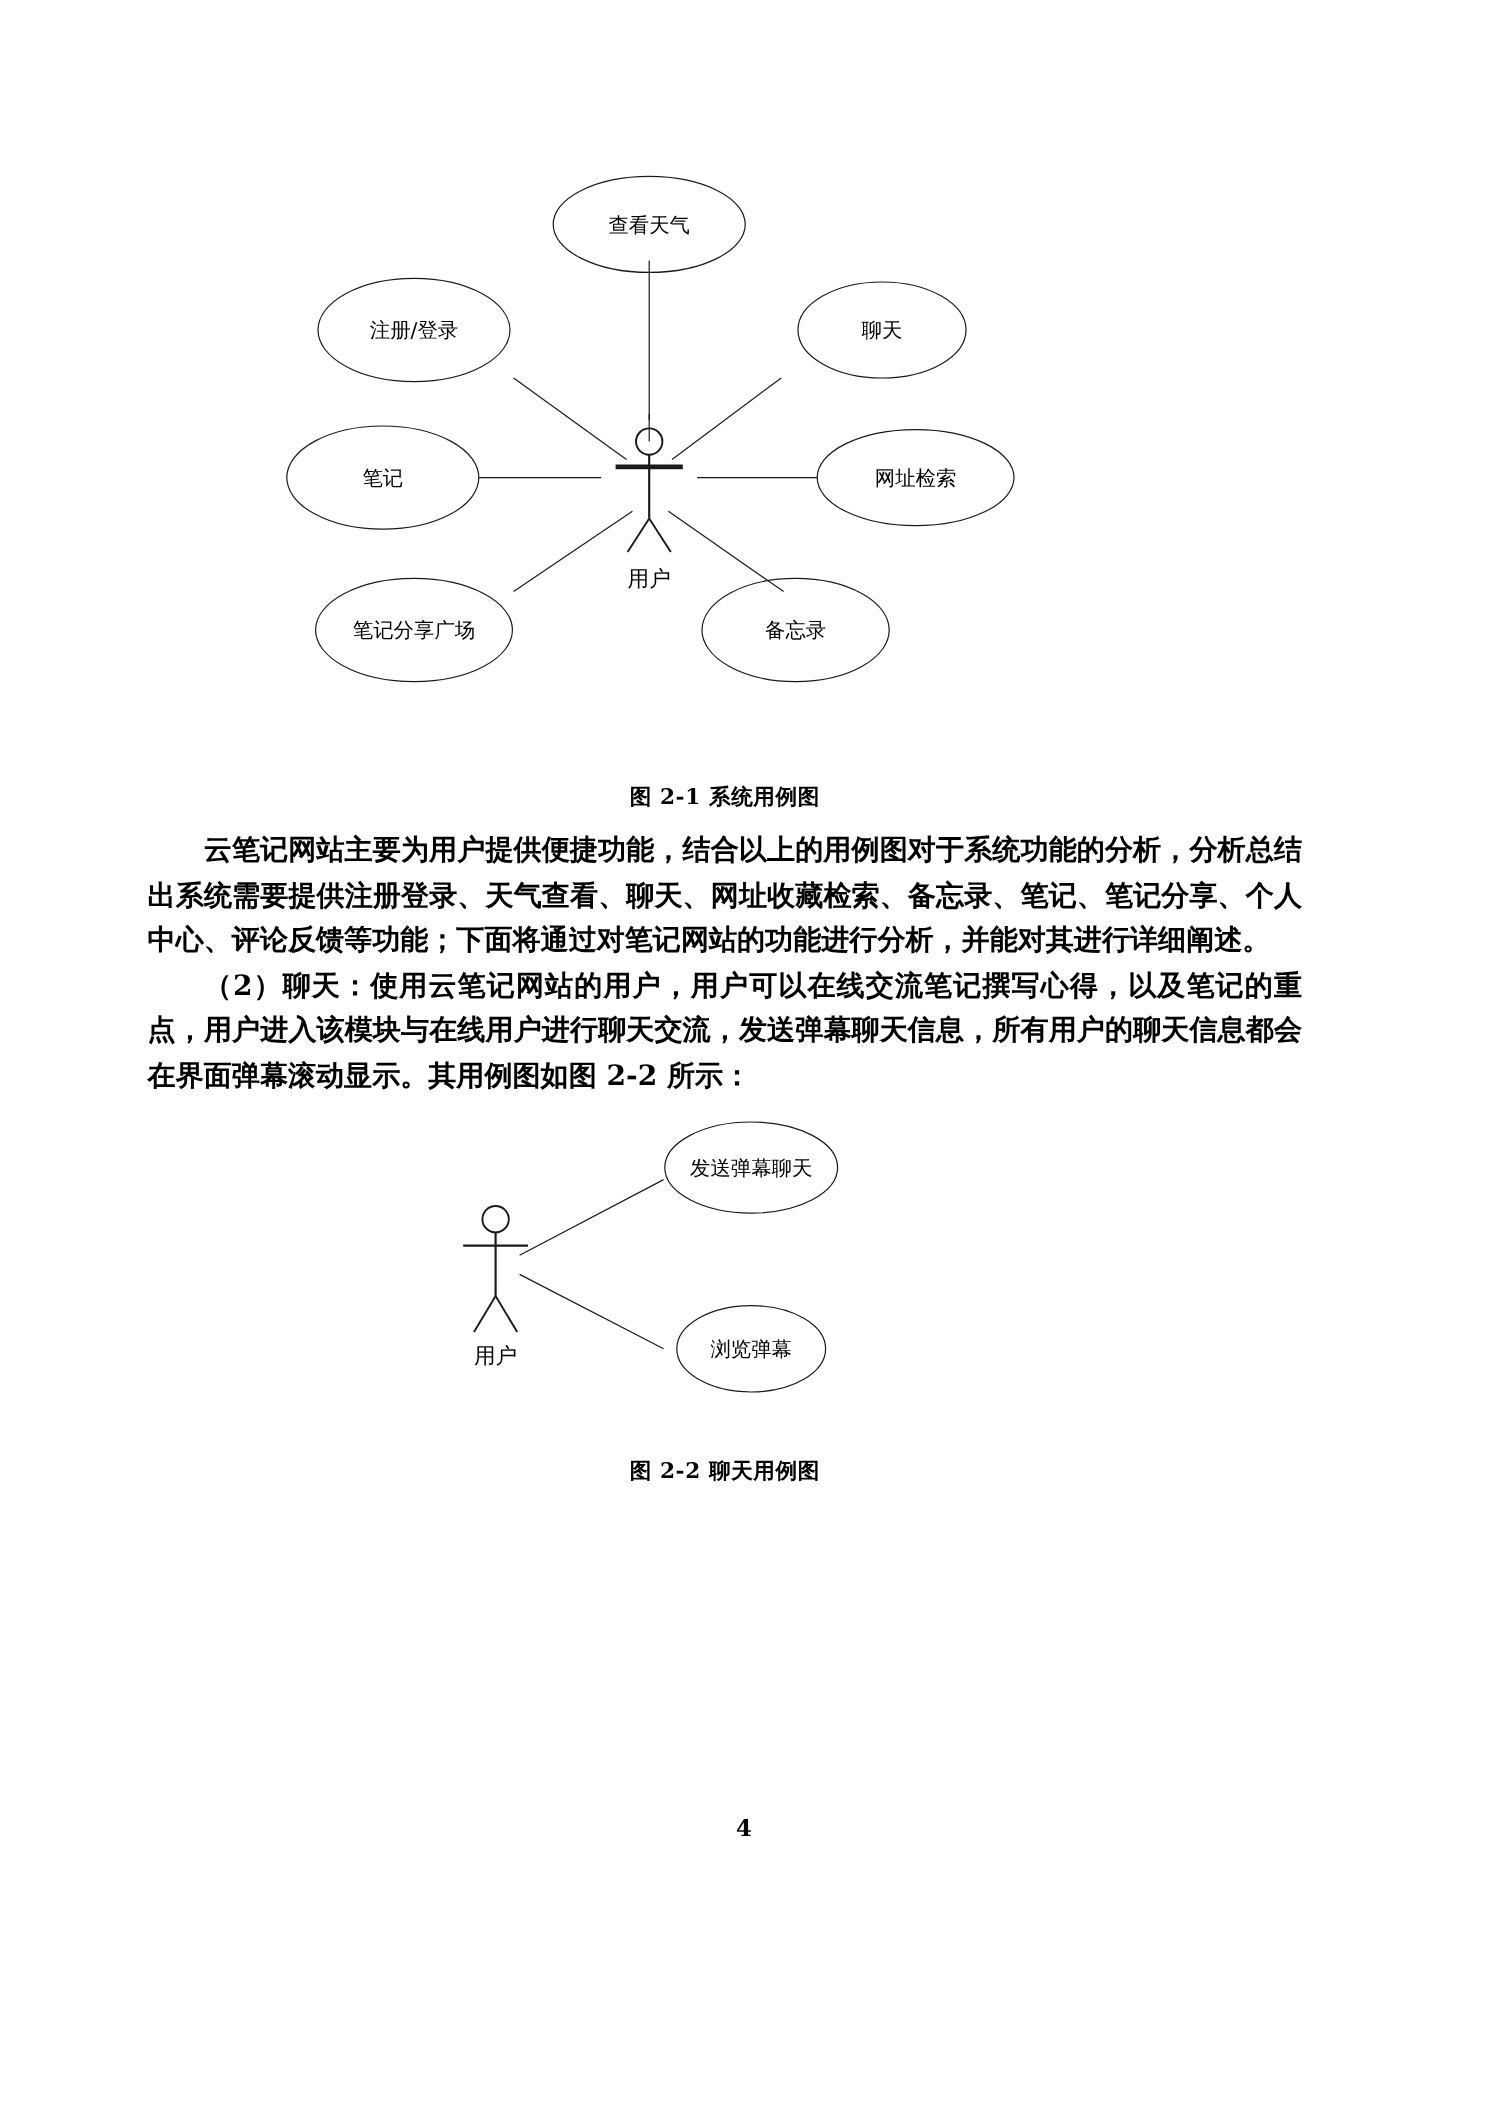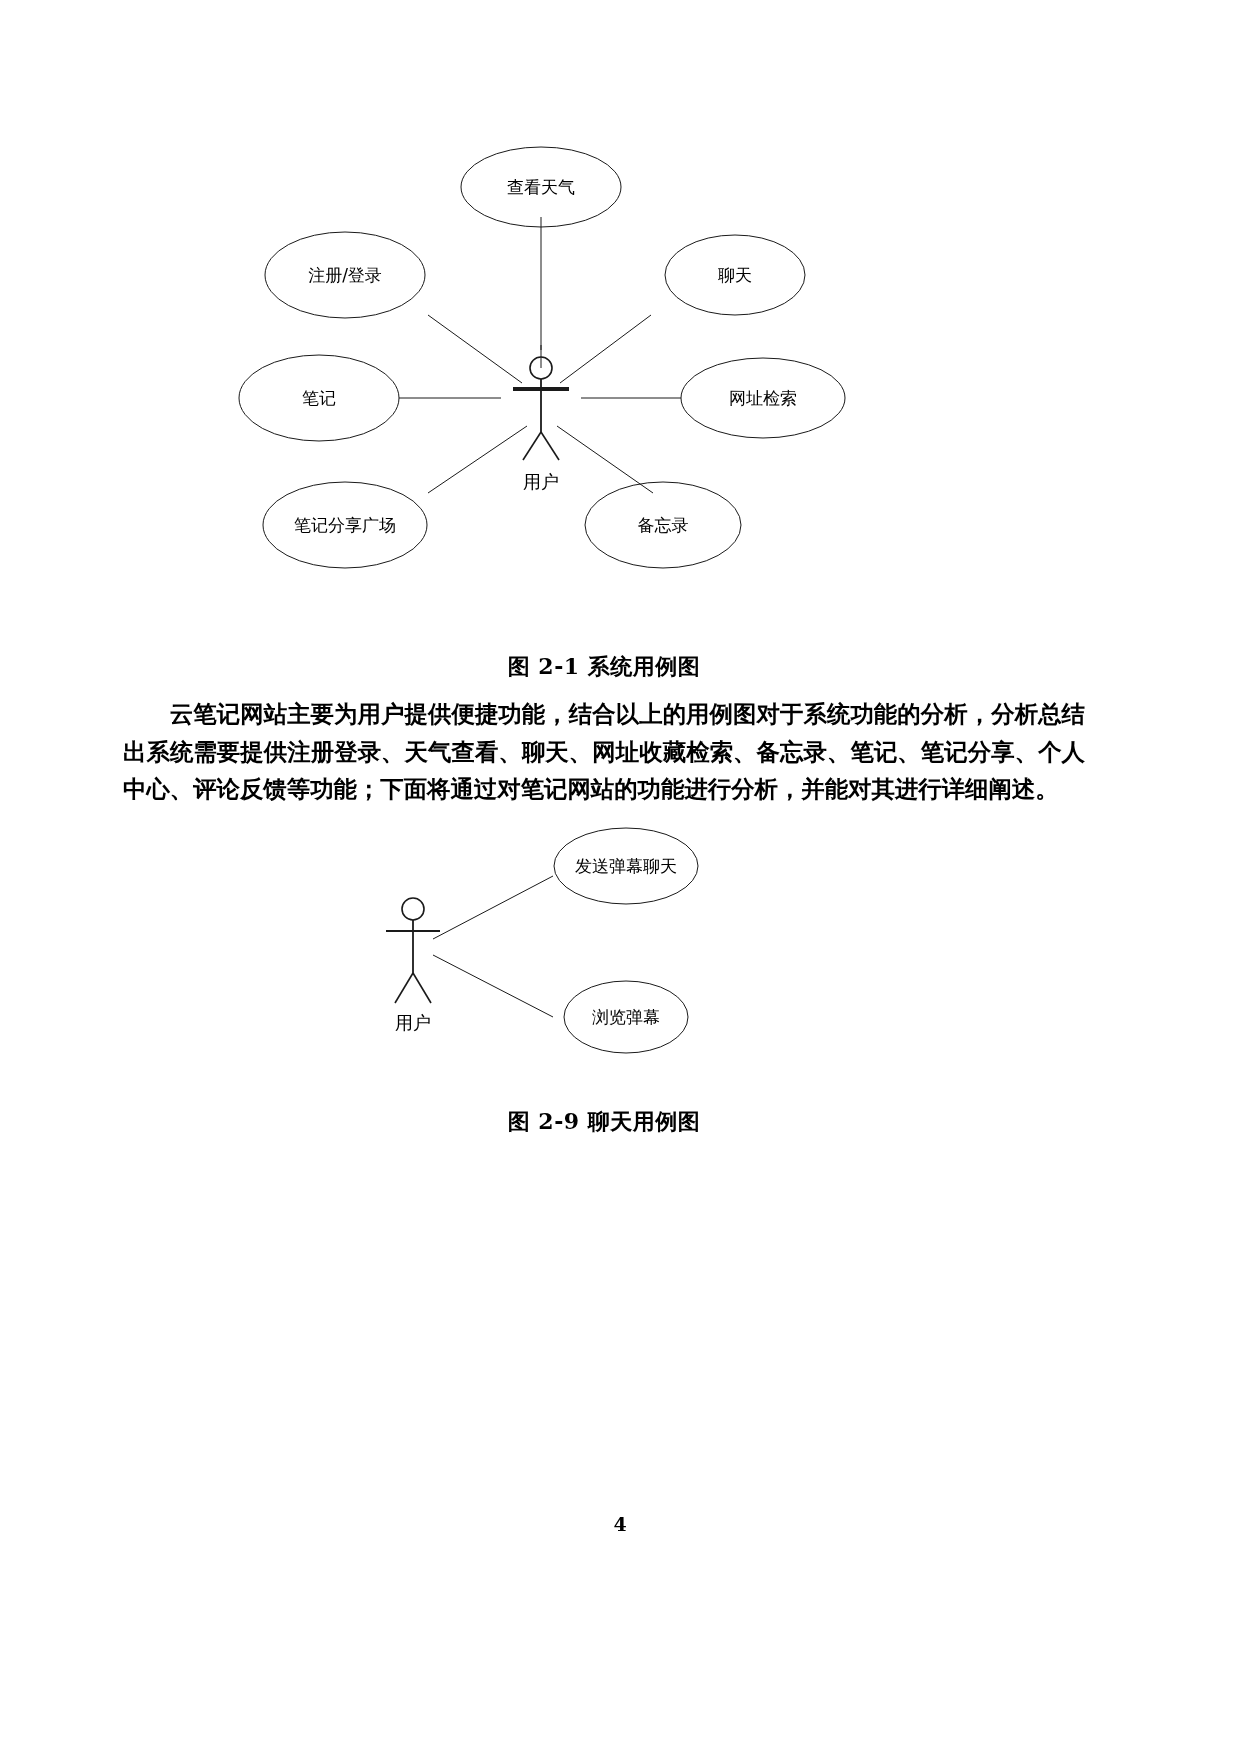--- a/index.html
+++ b/index.html
@@ -33,21 +33,21 @@
   .diagram-wrap {
     position: relative;
     width: 962px;
   }
   .diagram-1 { height: 490px; margin-top: 140px; }
   .diagram-2 { height: 260px; margin-top: 12px; }
   .diagram-svg { display: block; }
 
   .fig-caption {
     text-align: center;
-    font-size: 22px;
+    font-size: 18px;
     font-family: "DejaVu Serif", "Liberation Serif", serif;
     font-weight: bold;
     letter-spacing: 0.5px;
     margin: 0;
     padding: 0;
   }
   .cap-1 { margin-top: 22px; }
   .cap-2 { margin-top: 26px; }
 
   
@@ -155,20 +155,21 @@
           <line x1="418" y1="292" x2="436" y2="320" stroke-width="1.6"></line>
           <text class="actor-label" x="418" y="348" text-anchor="middle">用户</text>
         </g>
       </svg>
     </div>
 
     <div class="fig-caption cap-1">图 2-1  系统用例图</div>
 
     <div class="para-block-1">
       <p class="body indent">云笔记网站主要为用户提供便捷功能，结合以上的用例图对于系统功能的分析，分析总结出系统需要提供注册登录、天气查看、聊天、网址收藏检索、备忘录、笔记、笔记分享、个人中心、评论反馈等功能；下面将通过对笔记网站的功能进行分析，并能对其进行详细阐述。</p>
+      <p class="body indent">（2）聊天：使用云笔记网站的用户，用户可以在线交流笔记撰写心得，以及笔记的重点，用户进入该模块与在线用户进行聊天交流，发送弹幕聊天信息，所有用户的聊天信息都会在界面弹幕滚动显示。其用例图如图 2-2 所示：</p>
     </div>
 
     <div class="diagram-wrap diagram-2">
       <svg class="diagram-svg" width="962" height="240" viewBox="0 0 962 240" xmlns="http://www.w3.org/2000/svg">
 
         <g>
 
           <line x1="310" y1="118" x2="430" y2="55"></line>
           <line x1="310" y1="134" x2="430" y2="196"></line>
         </g>
@@ -187,19 +188,19 @@
           <circle cx="290" cy="88" r="11" fill="#ffffff" stroke-width="1.6"></circle>
           <line x1="290" y1="99" x2="290" y2="152" stroke-width="1.8"></line>
           <line x1="263" y1="110" x2="317" y2="110" stroke-width="1.8"></line>
           <line x1="290" y1="152" x2="272" y2="182" stroke-width="1.6"></line>
           <line x1="290" y1="152" x2="308" y2="182" stroke-width="1.6"></line>
           <text class="actor-label" x="290" y="208" text-anchor="middle">用户</text>
         </g>
       </svg>
     </div>
 
-    <div class="fig-caption cap-2">图 2-9  聊天用例图</div>
+    <div class="fig-caption cap-2">图 2-2  聊天用例图</div>
 
 
   </div>
 
   <div class="page-number">4</div>
 </div>
 
 </body></html>

